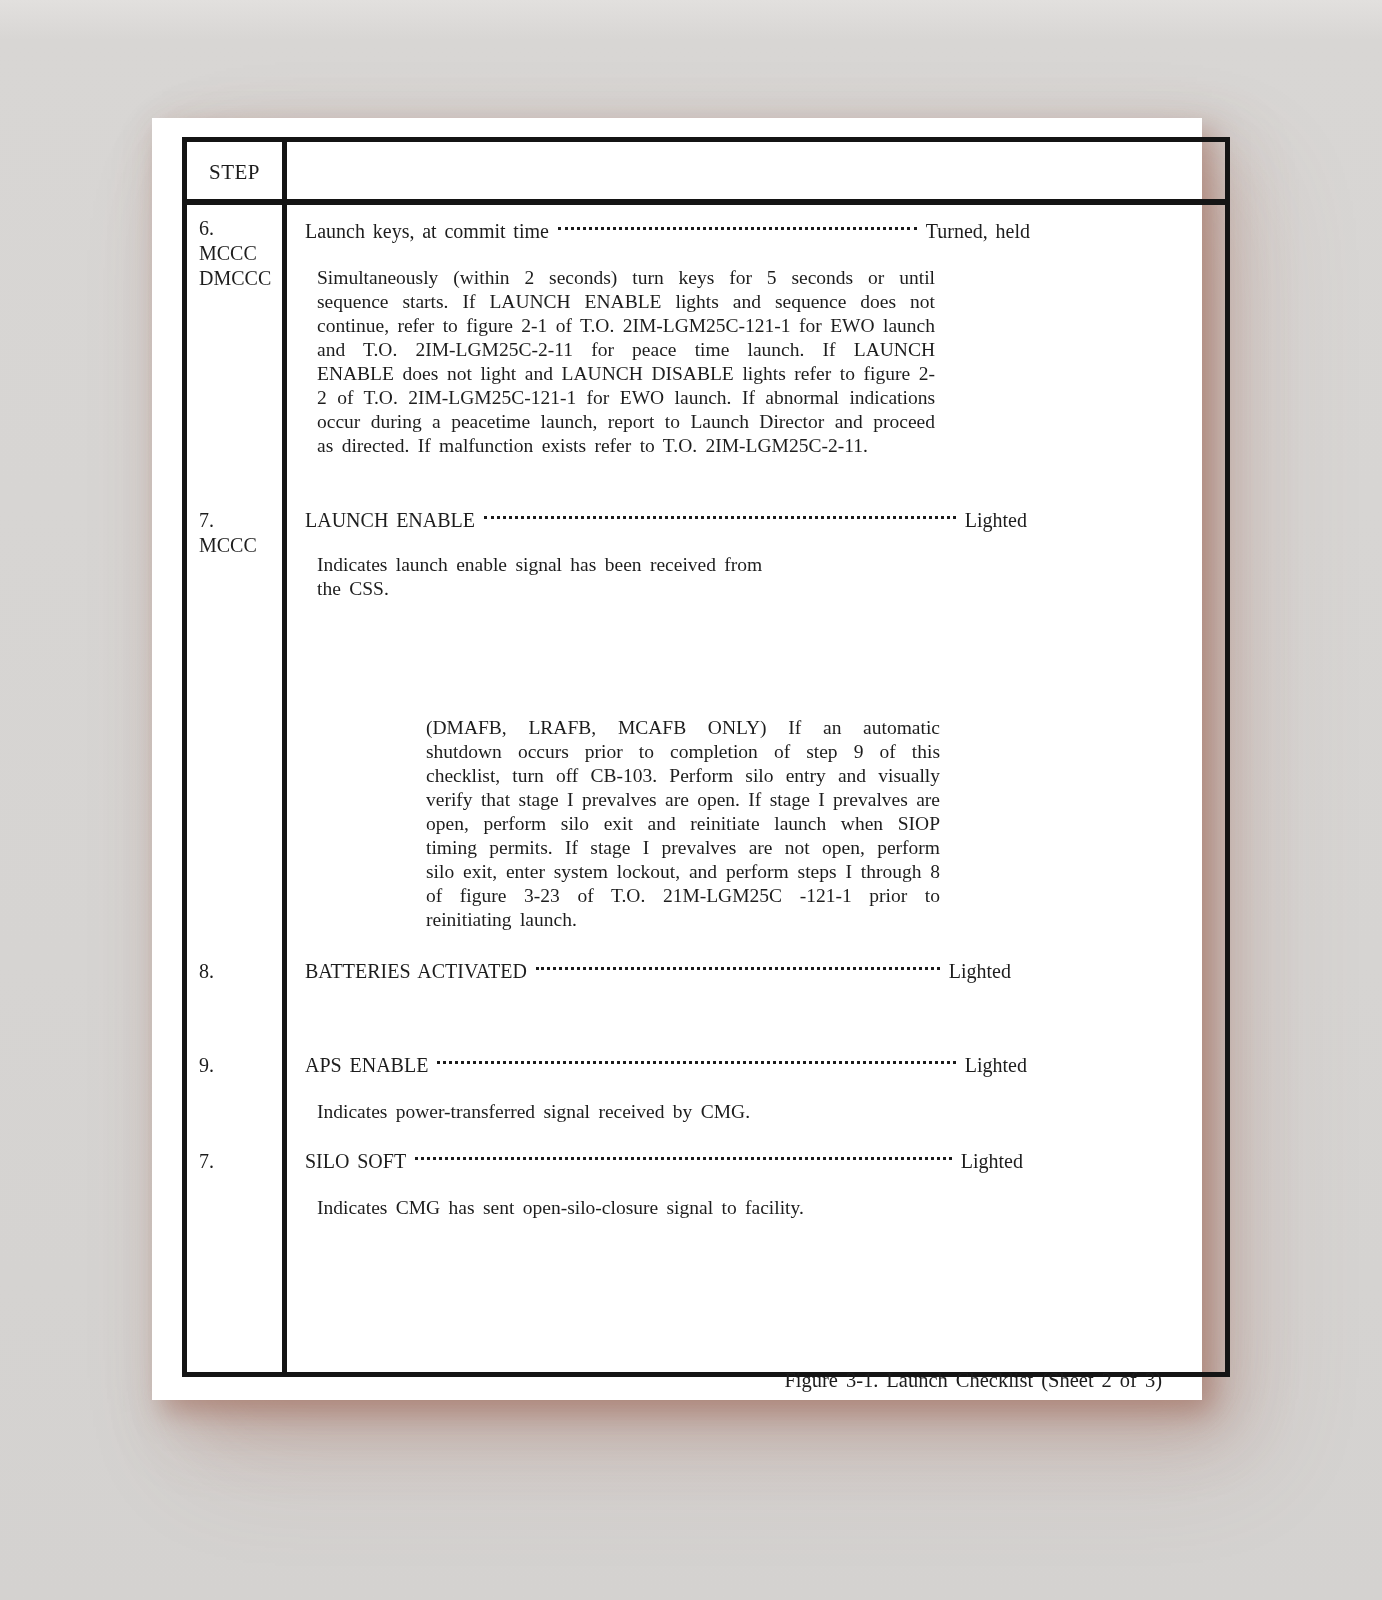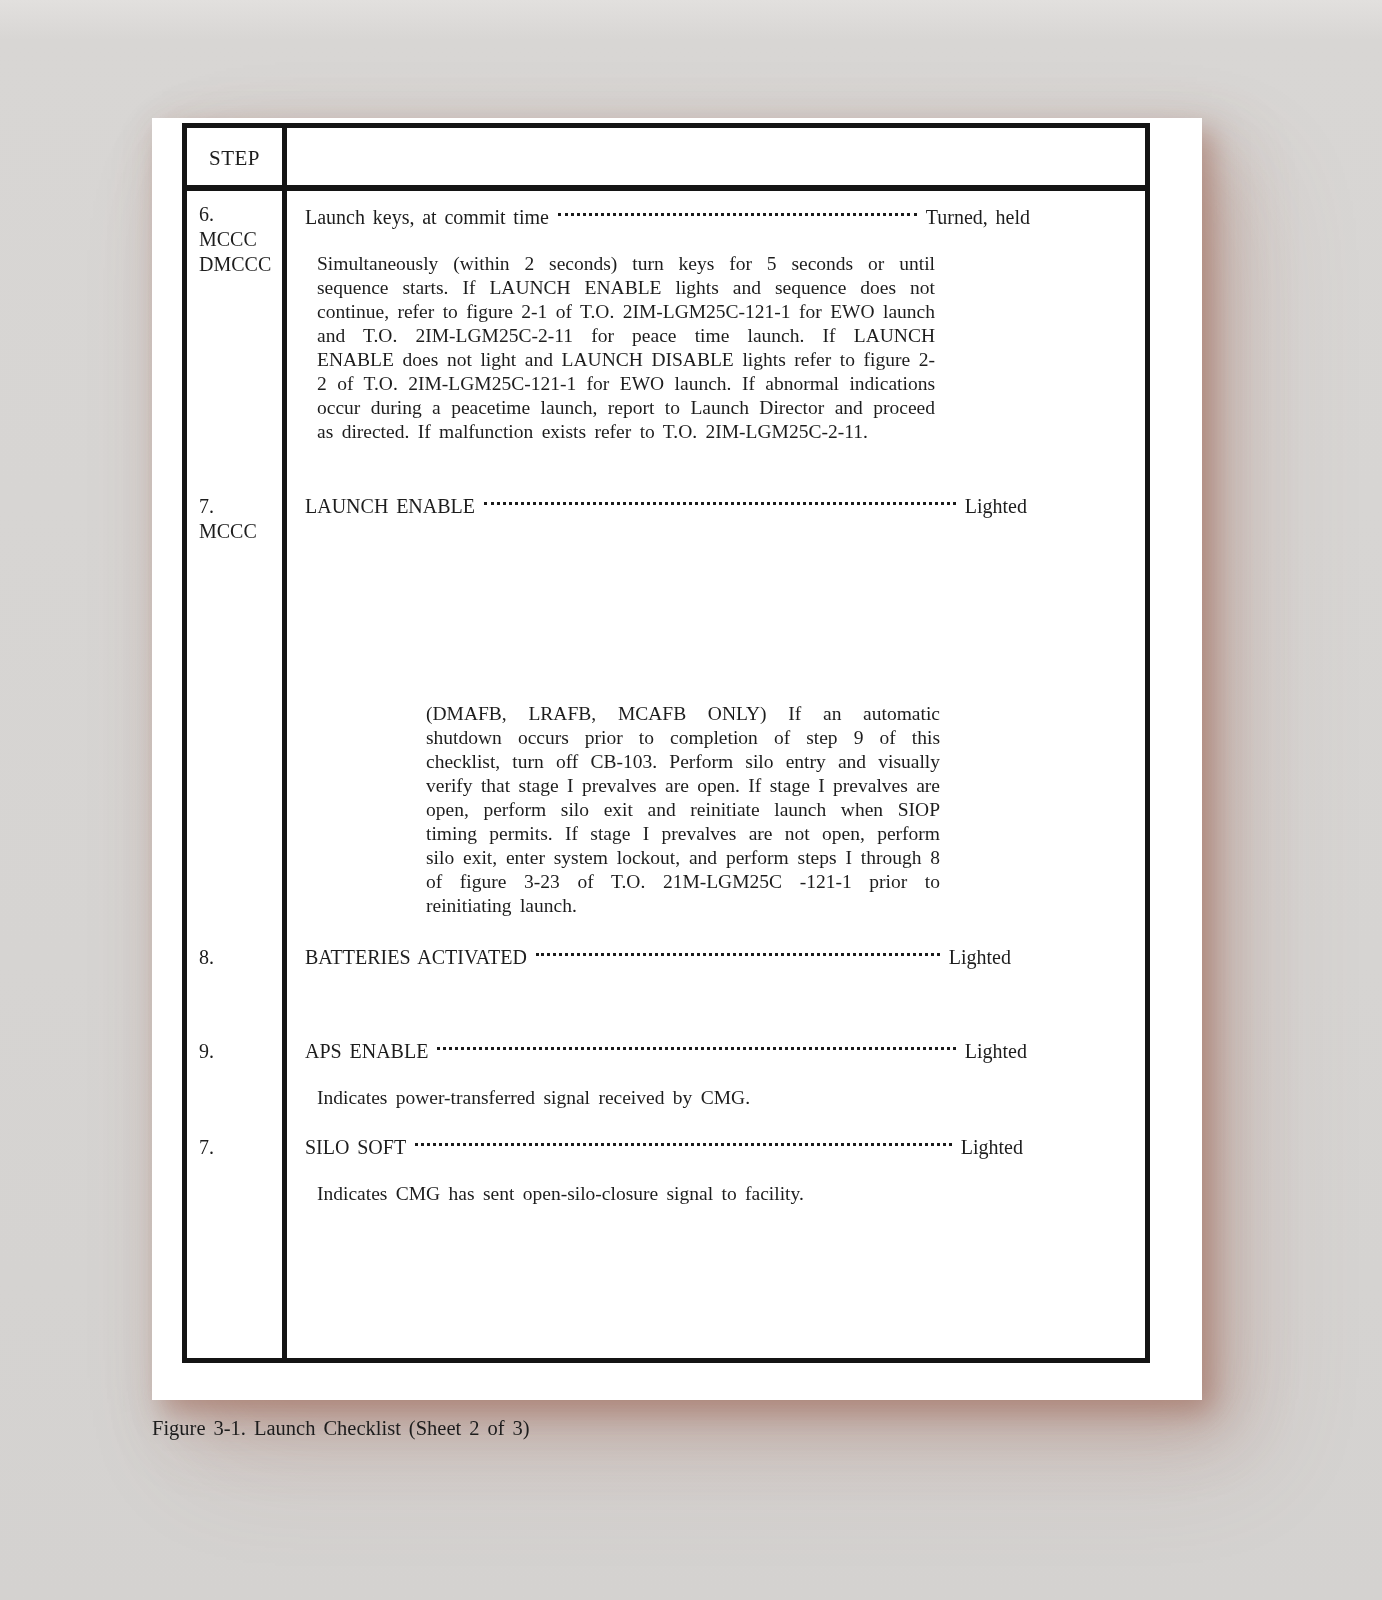--- a/index.html
+++ b/index.html
@@ -10,21 +10,21 @@
     color:#1d1d1d;
   }
   .paper{
     position:absolute;left:152px;top:118px;width:1050px;height:1282px;
     background:#ffffff;
     box-shadow:10px 12px 26px rgba(155,100,84,0.50),
                26px 30px 62px rgba(155,100,84,0.30),
                46px 55px 110px rgba(155,100,84,0.16);
   }
   .doc-table{
-    position:absolute;left:30px;top:5px;width:968px;height:1240px;
+    position:absolute;left:30px;top:19px;width:1048px;height:1240px;
     border:5px solid #141414;box-sizing:border-box;
   }
   .vline{position:absolute;left:95px;top:0;bottom:0;width:5px;background:#141414;}
   .hline{position:absolute;left:0;right:0;top:57px;height:6px;background:#141414;}
   .step-header{
     position:absolute;left:0;top:18px;width:95px;text-align:center;
     font-size:21px;letter-spacing:0.5px;
   }
   .stepnum{
     position:absolute;left:12px;width:83px;
@@ -44,22 +44,22 @@
   .justify{text-align:justify;}
   .nowrap{white-space:nowrap;}
   .caution-title{
     position:absolute;left:260px;top:509px;width:400px;text-align:center;
   }
   .caution-title .ctext{
     font-weight:bold;font-size:20px;letter-spacing:1.5px;
     border-bottom:2px solid #1d1d1d;padding-bottom:1px;
   }
   .caption{
-    position:absolute;left:0;top:1251px;width:1010px;text-align:left;
-    font-size:20.5px;word-spacing:0.14em;margin-top:48px;
+    position:absolute;left:0;top:1251px;width:1010px;text-align:right;
+    font-size:20.5px;word-spacing:0.14em;
   }
 </style>
 </head>
 <body>
 
 <div class="paper">
   <div class="doc-table">
     <div class="vline"></div>
     <div class="hline"></div>
     <div class="step-header">STEP</div>
@@ -78,20 +78,21 @@
 
     <div class="stepnum" style="top:366px">
       <div>7.</div>
       <div>MCCC</div>
     </div>
     <div class="leader-row" style="left:118px;top:366px;width:722px">
       <span>LAUNCH ENABLE</span>
       <span class="dots"></span>
       <span>Lighted</span>
     </div>
+    <div class="note" style="left:130px;top:411px;width:452px">Indicates launch enable signal has been received from the CSS.</div>
 
     <div class="note justify" style="left:239px;top:574px;width:514px">(DMAFB, LRAFB, MCAFB ONLY)  If an automatic shutdown occurs prior to completion of step 9 of this checklist, turn off CB-103.  Perform silo entry and visually verify that stage I prevalves are open.  If stage I prevalves are open, perform silo exit and reinitiate launch when SIOP timing permits.  If stage I prevalves are not open, perform silo exit, enter system lockout, and perform steps I through 8 of figure 3-23 of T.O. 21M-LGM25C -121-1 prior to reinitiating launch.</div>
 
     <div class="stepnum" style="top:817px">
       <div>8.</div>
     </div>
     <div class="leader-row" style="left:118px;top:817px;width:706px">
       <span>BATTERIES ACTIVATED</span>
       <span class="dots"></span>
       <span>Lighted</span>

